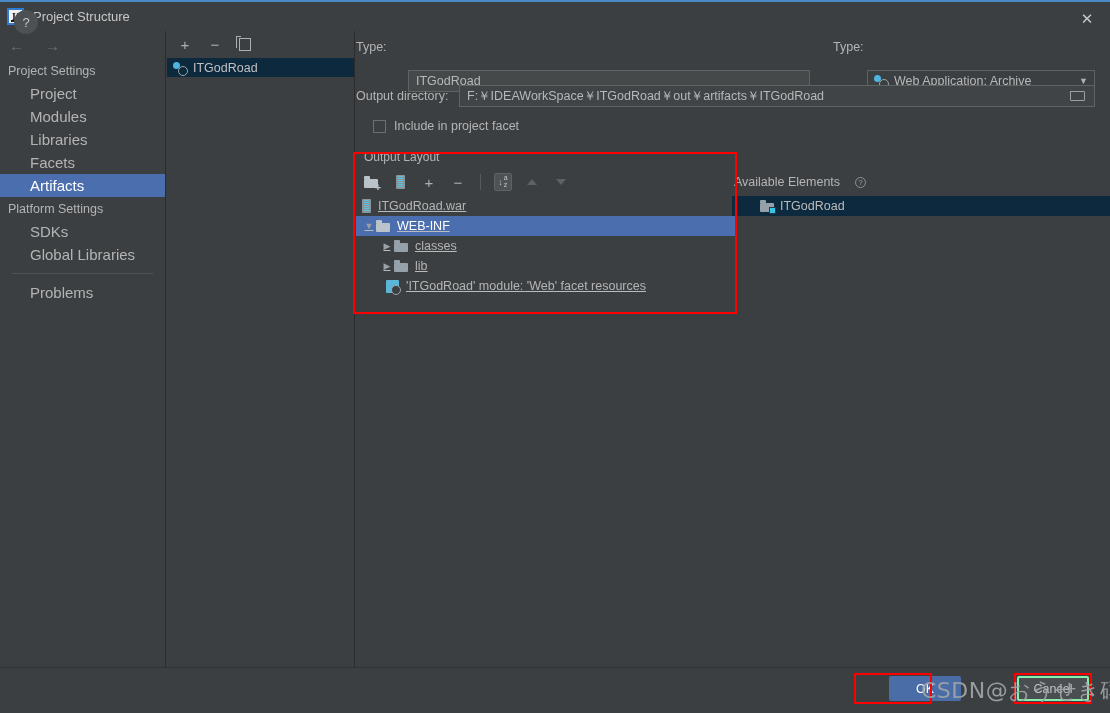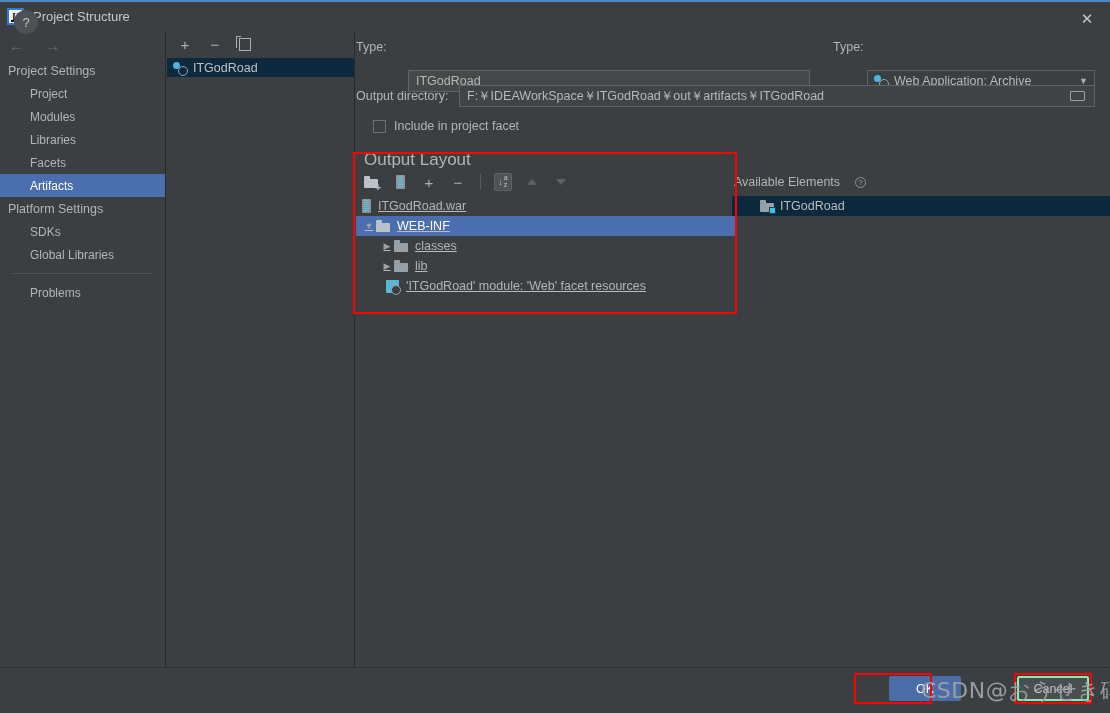--- a/index.html
+++ b/index.html
@@ -51,21 +51,21 @@
     background: #3c3f41; border-right: 1px solid #2b2b2b;
   }
   .navrow { height: 28px; display: flex; align-items: center; padding-left: 9px; gap: 21px; }
   .navarrow { color: #6e7173; font-size: 15px; line-height: 1; cursor: default; }
   .sb-group {
     height: 23px; display: flex; align-items: center;
     padding-left: 8px; color: #b4b4b4; font-size: 12.5px;
   }
   .sb-item {
     height: 23px; display: flex; align-items: center;
-    padding-left: 30px; color: #b4b4b4; font-size: 12px; cursor: default; text-align: right;
+    padding-left: 30px; color: #b4b4b4; font-size: 15px; cursor: default; text-align: right;
   }
   .sb-item.selected { background: #4b6eaf; color: #ffffff; }
   .sb-sep {
     margin: 7px 12px 7px 12px; height: 1px; background: #4f5355;
   }
 
   
   .artifact-col {
     position: absolute; left: 167px; top: 0; width: 188px; height: 636px;
     background: #3c3f41; border-right: 1px solid #2b2b2b;
@@ -99,21 +99,21 @@
   .checkbox {
     width: 13px; height: 13px; border: 1px solid #6b7072; background: #3c3f41;
     display: inline-block; cursor: default;
   }
 
   
   .ol-panel {
     position: absolute; left: 0; top: 112px; width: 754px; height: 514px;
   }
   .ol-title-row { position: absolute; left: 8px; top: 7px; display: flex; align-items: center; }
-  .ol-title { color: #b4b4b4; font-size: 17px; }
+  .ol-title { color: #b4b4b4; font-size: 12px; }
   .ol-toolbar {
     position: absolute; left: 0; top: 26px; width: 380px; height: 26px;
     display: flex; align-items: center; padding-left: 6px; gap: 11px;
   }
   .ol-sep { width: 1px; height: 16px; background: #555a5c; margin: 0 2px; }
   .sortbtn { background: #4e5254; border: 1px solid #5d6264; border-radius: 2px; }
 
   .tree { position: absolute; left: 0; top: 53px; width: 380px; text-decoration: underline; }
   .tree-row {
     height: 20px; display: flex; align-items: center; cursor: default;

